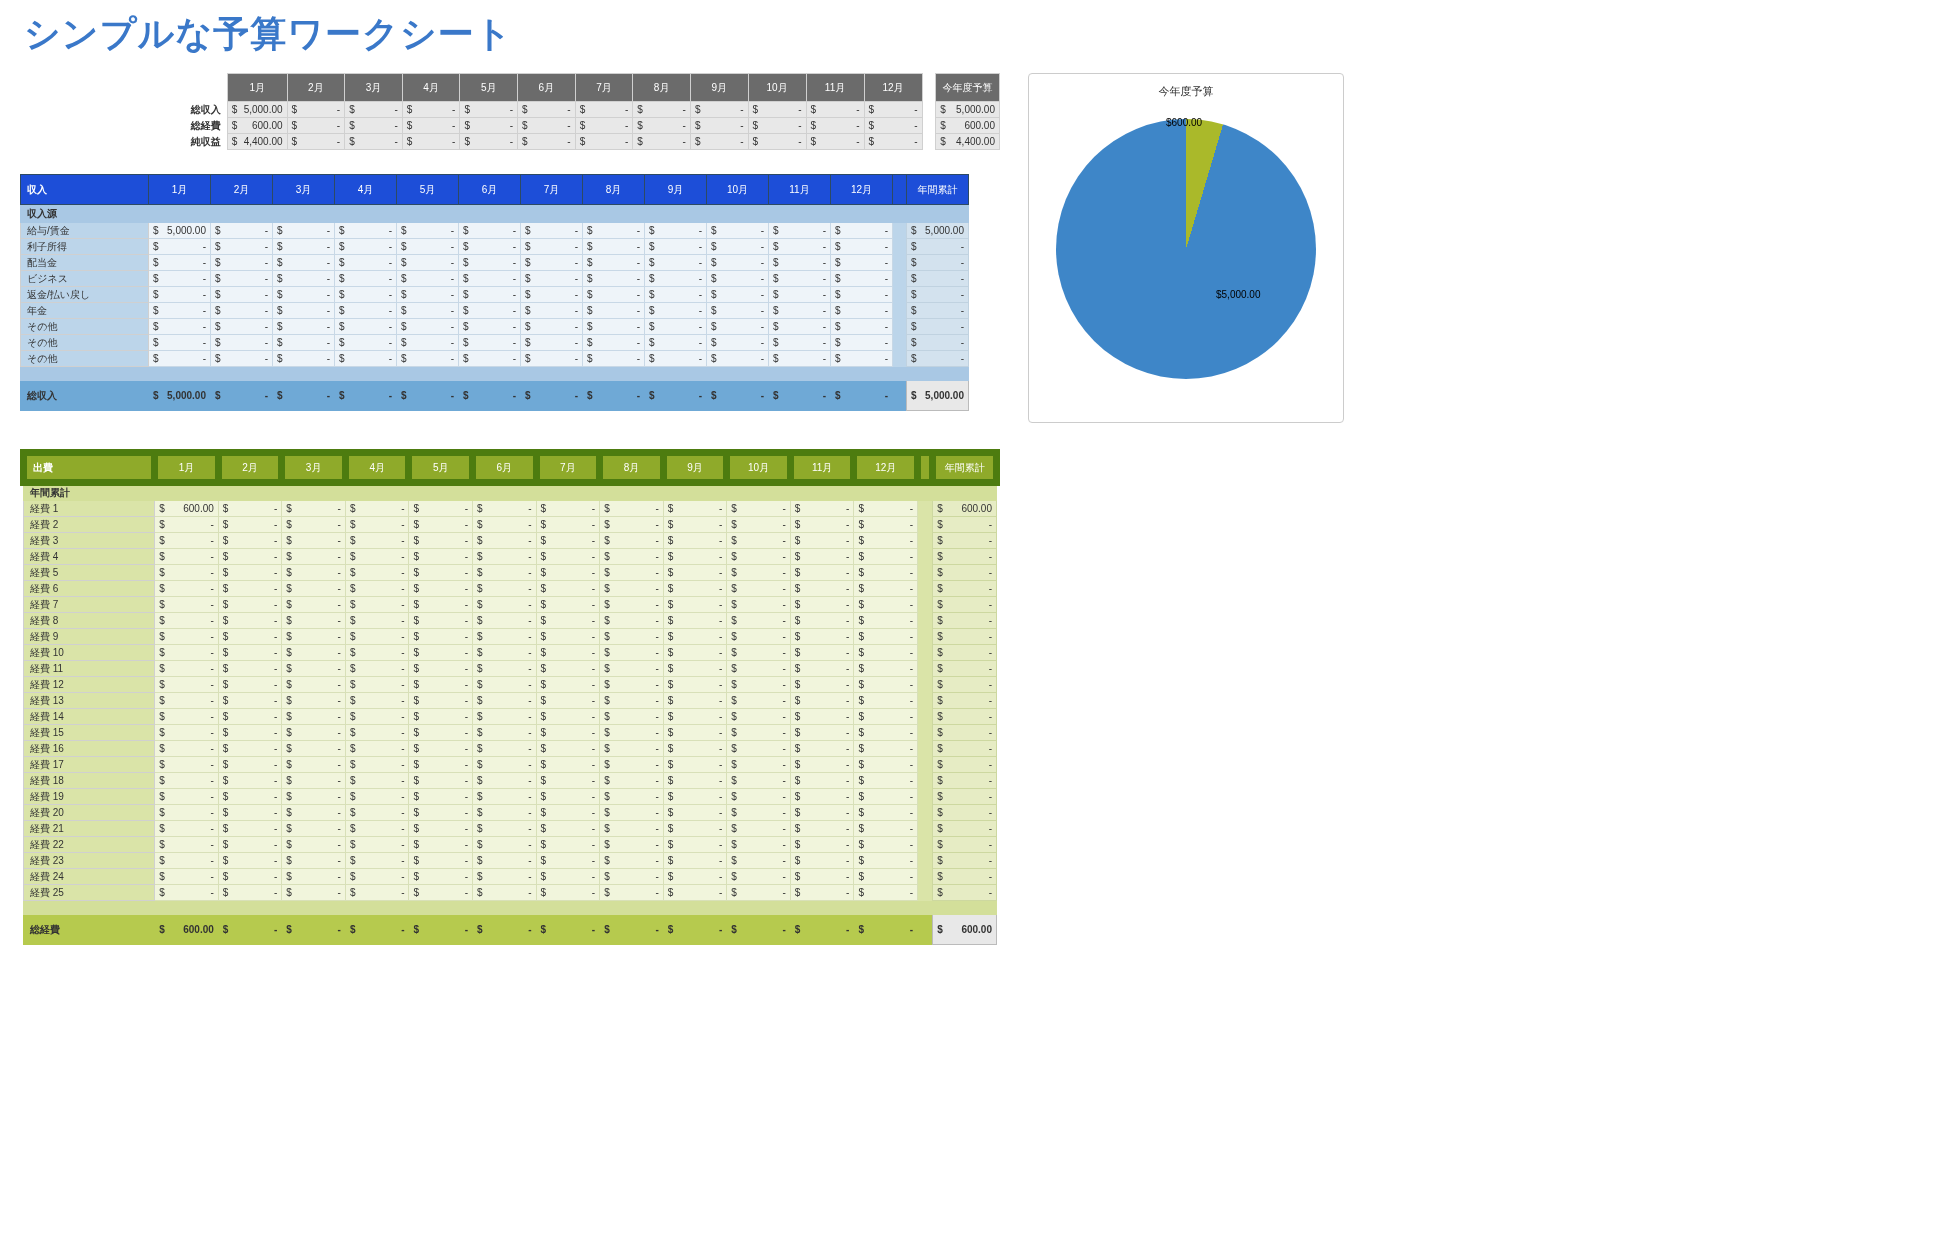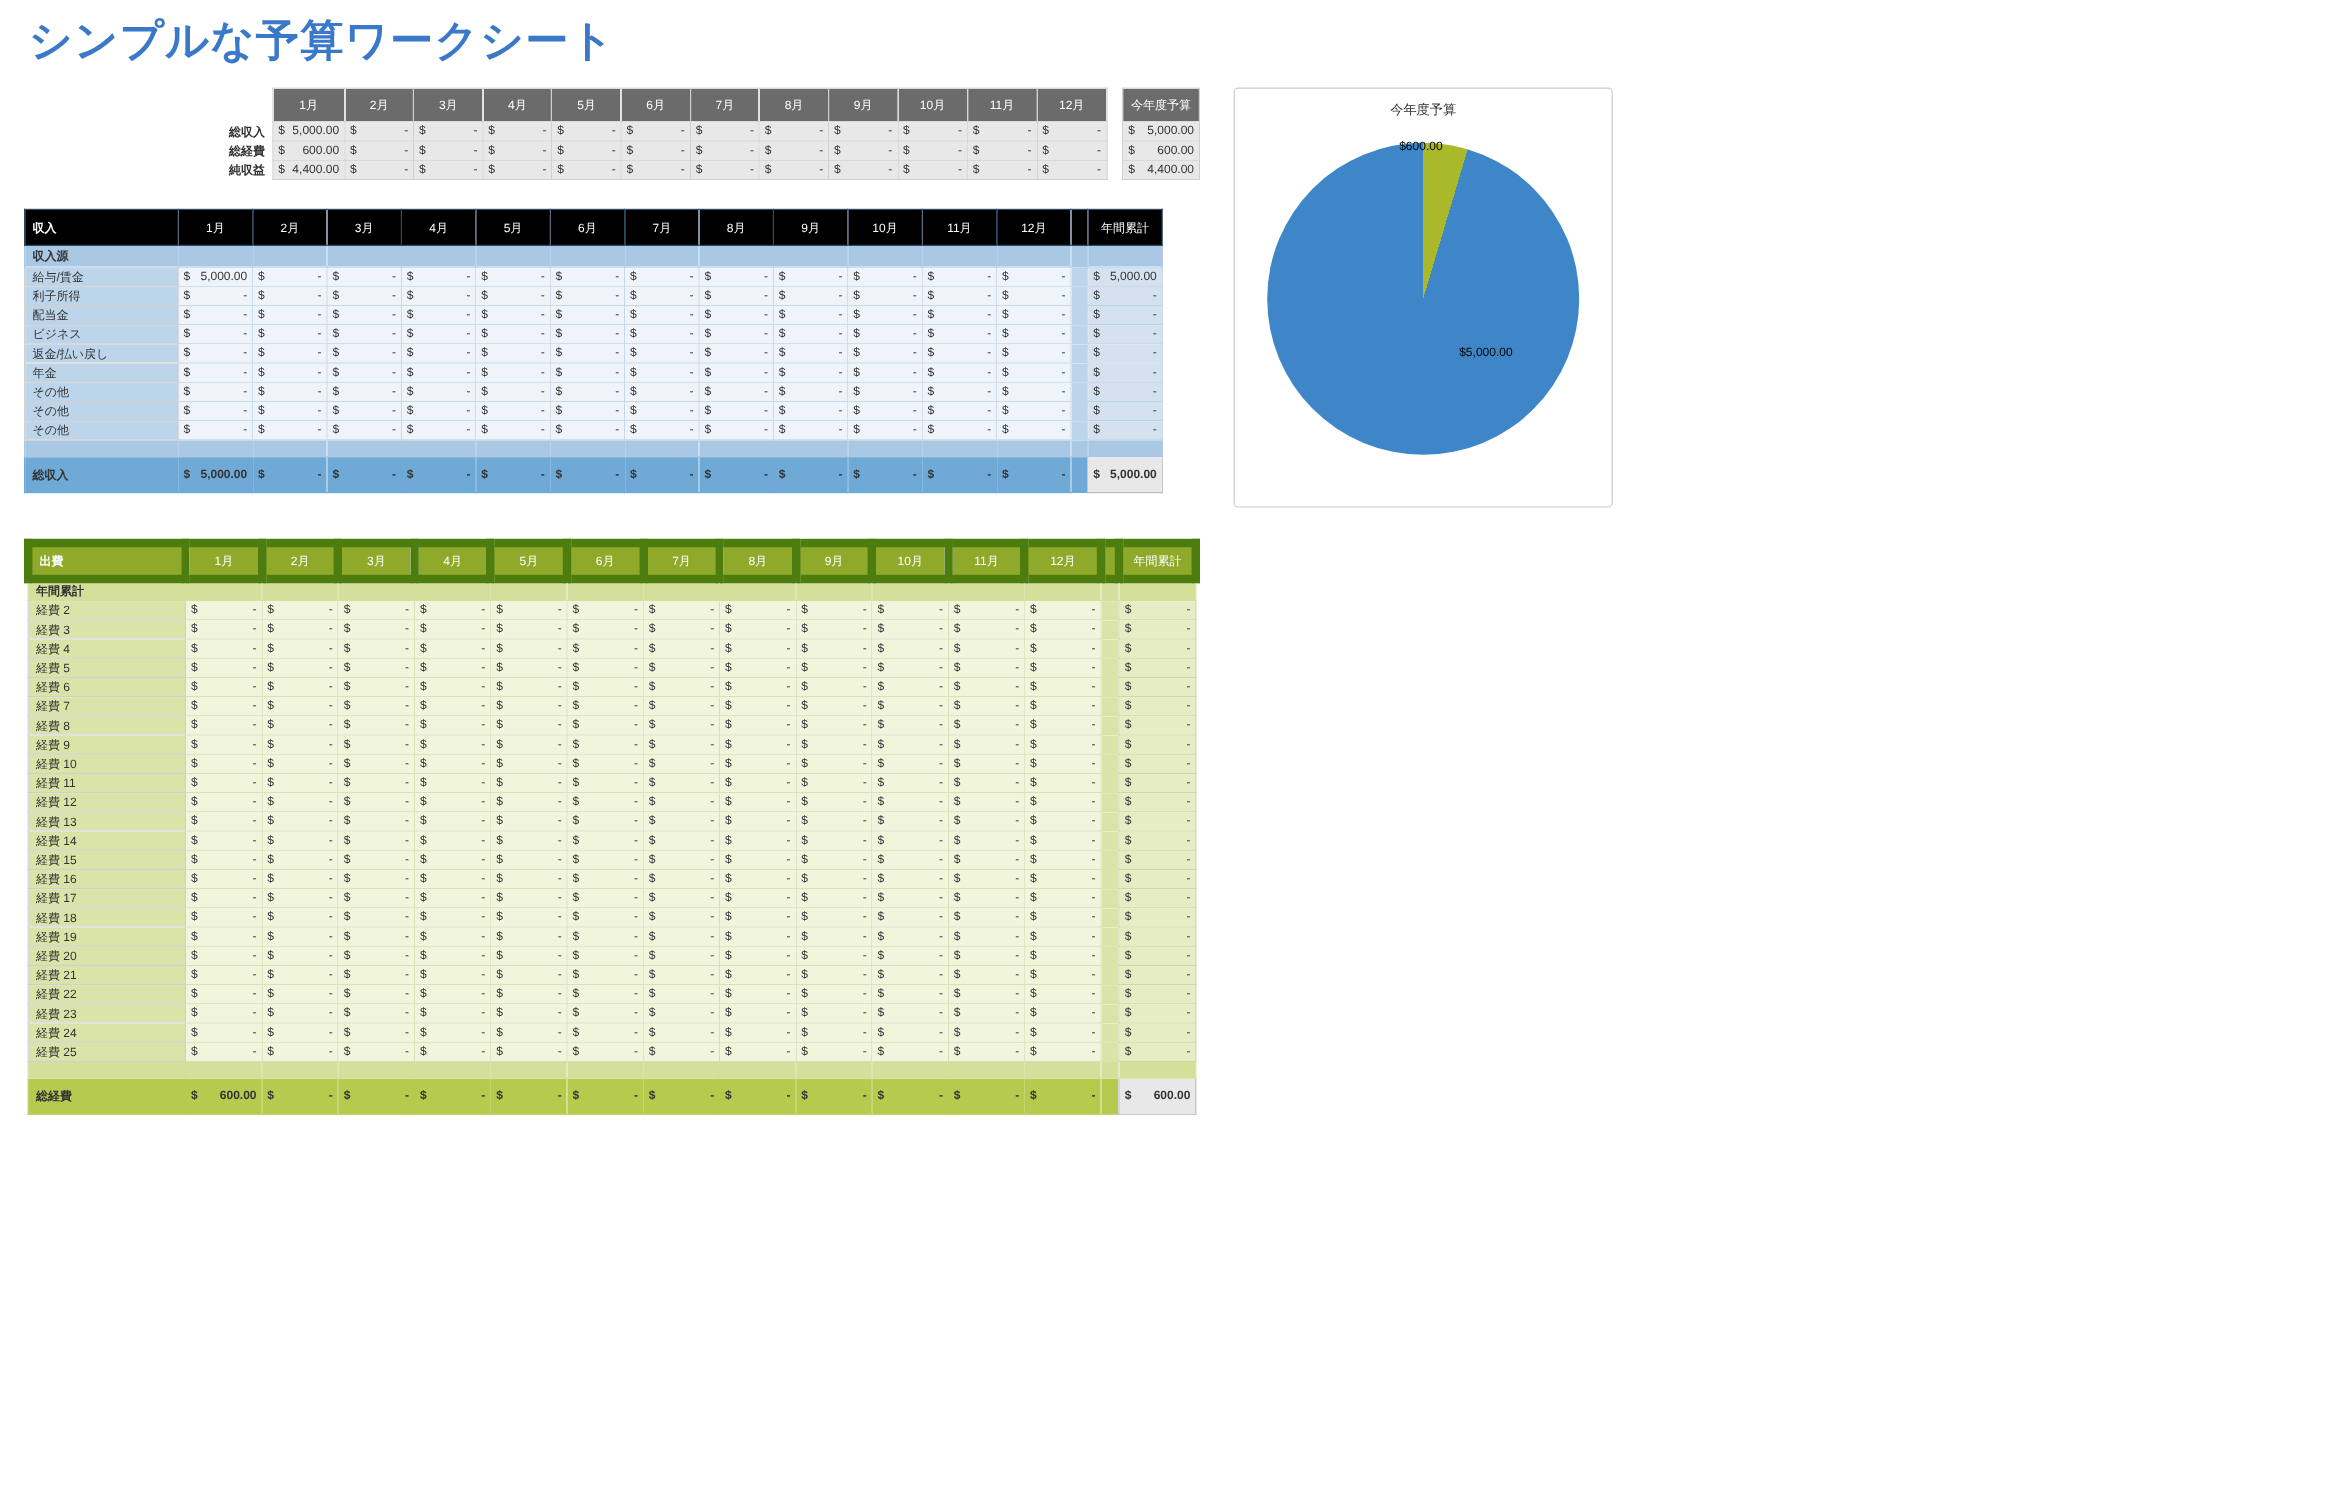--- a/index.html
+++ b/index.html
@@ -98,21 +98,21 @@
     padding-left: 12px;
   }
   .summary .yval::before {
     content: "$";
     position: absolute;
     left: 4px;
   }
 
   
   .income-sec .sec-header td {
-    background: #000000;
+    background: #1d4ed8;
     color: #fff;
     height: 30px;
     border: 1px solid #2d4a63;
   }
   .income-sec .mhead { text-align: center; width: 62px; font-weight: normal; }
   .income-sec .rowlabel { width: 128px; padding-left: 6px; }
   .income-sec .gap { width: 14px; border: none; background: transparent; }
   .income-sec .ylabel { width: 62px; text-align: center; }
   .income-sec .sub td { background: #a9c8e4; border-color: #a9c8e4; font-weight: bold; height: 18px; }
   .income-sec .data td { background: #bcd5ea; }
@@ -521,20 +521,37 @@
         <td></td>
         <td></td>
         <td></td>
         <td></td>
         <td></td>
         <td></td>
         <td class="gap"></td>
         <td></td>
       </tr>
       <tr class="data">
+        <td class="rowlabel">経費 1</td>
+        <td class="val">600.00</td>
+        <td class="val">-</td>
+        <td class="val">-</td>
+        <td class="val">-</td>
+        <td class="val">-</td>
+        <td class="val">-</td>
+        <td class="val">-</td>
+        <td class="val">-</td>
+        <td class="val">-</td>
+        <td class="val">-</td>
+        <td class="val">-</td>
+        <td class="val">-</td>
+        <td class="gap"></td>
+        <td class="yval">600.00</td>
+      </tr>
+      <tr class="data">
         <td class="rowlabel">経費 2</td>
         <td class="val">-</td>
         <td class="val">-</td>
         <td class="val">-</td>
         <td class="val">-</td>
         <td class="val">-</td>
         <td class="val">-</td>
         <td class="val">-</td>
         <td class="val">-</td>
         <td class="val">-</td>

